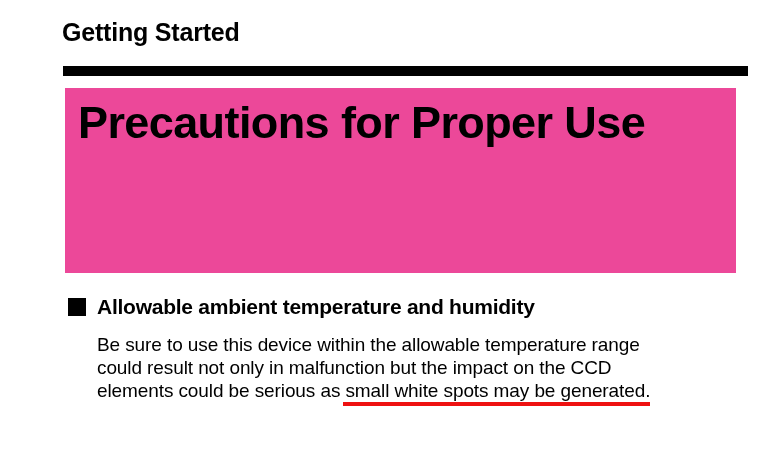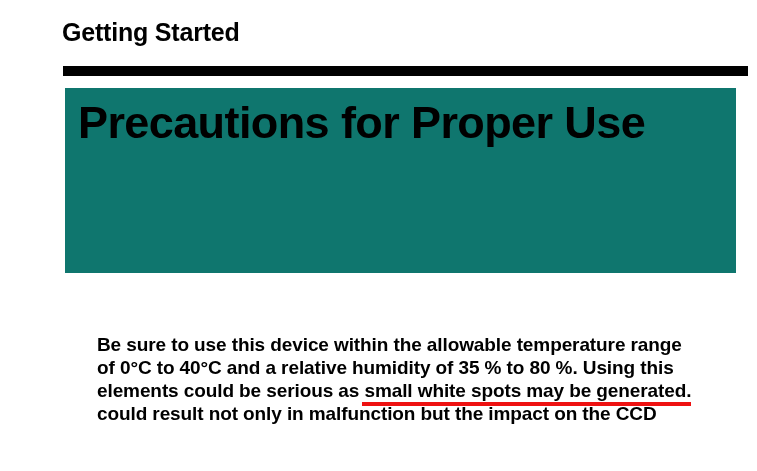--- a/index.html
+++ b/index.html
@@ -47,21 +47,21 @@
     background: #000000;
   }
 
   
   .banner {
     position: absolute;
     left: 65px;
     top: 88px;
     width: 671px;
     height: 185px;
-    background: #0f766e;
+    background: #ec4899;
   }
   .banner-title {
     position: absolute;
     left: 13px;
     top: 9px;
     font-size: 45px;
     font-weight: bold;
     letter-spacing: -0.6px;
     line-height: 1.15;
     white-space: nowrap;
@@ -95,21 +95,20 @@
   
   .body-block {
     position: absolute;
     left: 97px;
     top: 333px;
     width: 650px;
     font-size: 19px;
     line-height: 23px;
     letter-spacing: -0.1px;
     color: #000000;
-    font-weight: bold;
   }
   .body-line {
     white-space: nowrap;
     height: 23px;
   }
   .underline-red {
     position: relative;
     display: inline-block;
   }
   .underline-red::after {
@@ -128,21 +127,24 @@
 <div class="page">
 
   <div class="running-head">Getting Started</div>
 
   <div class="head-rule"></div>
 
   <div class="banner">
     <div class="banner-title">Precautions for Proper Use</div>
   </div>
 
+  <div class="section-heading">
+    <span class="bullet-square"></span>
+    <span class="section-heading-label">Allowable ambient temperature and humidity</span>
+  </div>
 
   <div class="body-block">
     <div class="body-line">Be sure to use this device within the allowable temperature range</div>
-    <div class="body-line">of 0°C to 40°C and a relative humidity of 35 % to 80 %. Using this</div>
+    <div class="body-line">could result not only in malfunction but the impact on the CCD</div>
     <div class="body-line"><span>elements could be serious as </span><span class="underline-red">small white spots may be generated.</span></div>
-    <div class="body-line">could result not only in malfunction but the impact on the CCD</div>
   </div>
 
 </div>
 
 </body></html>

